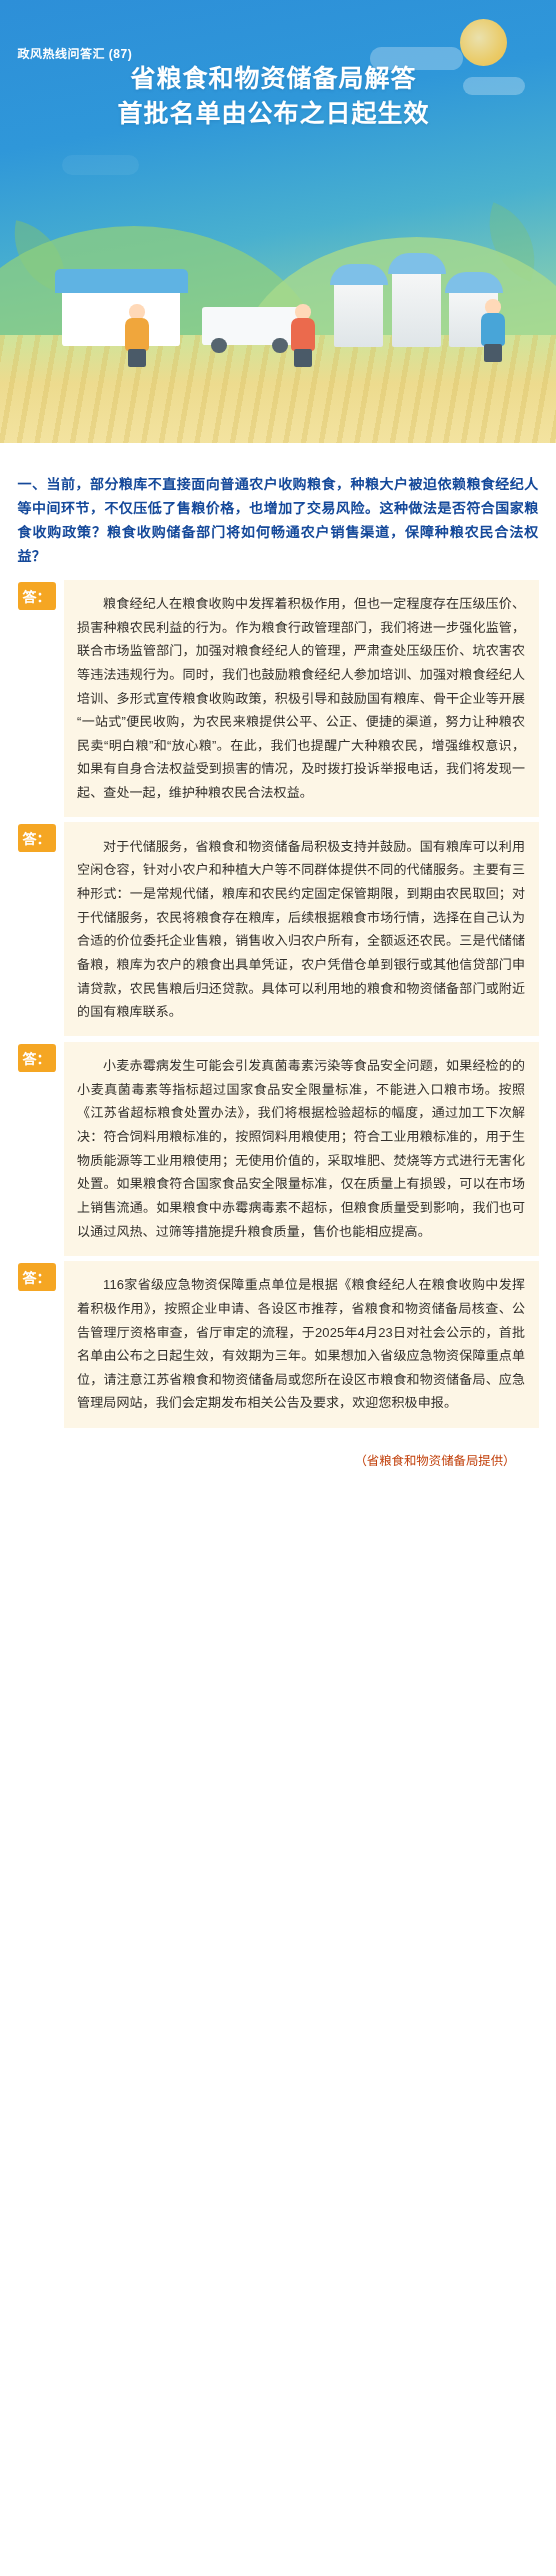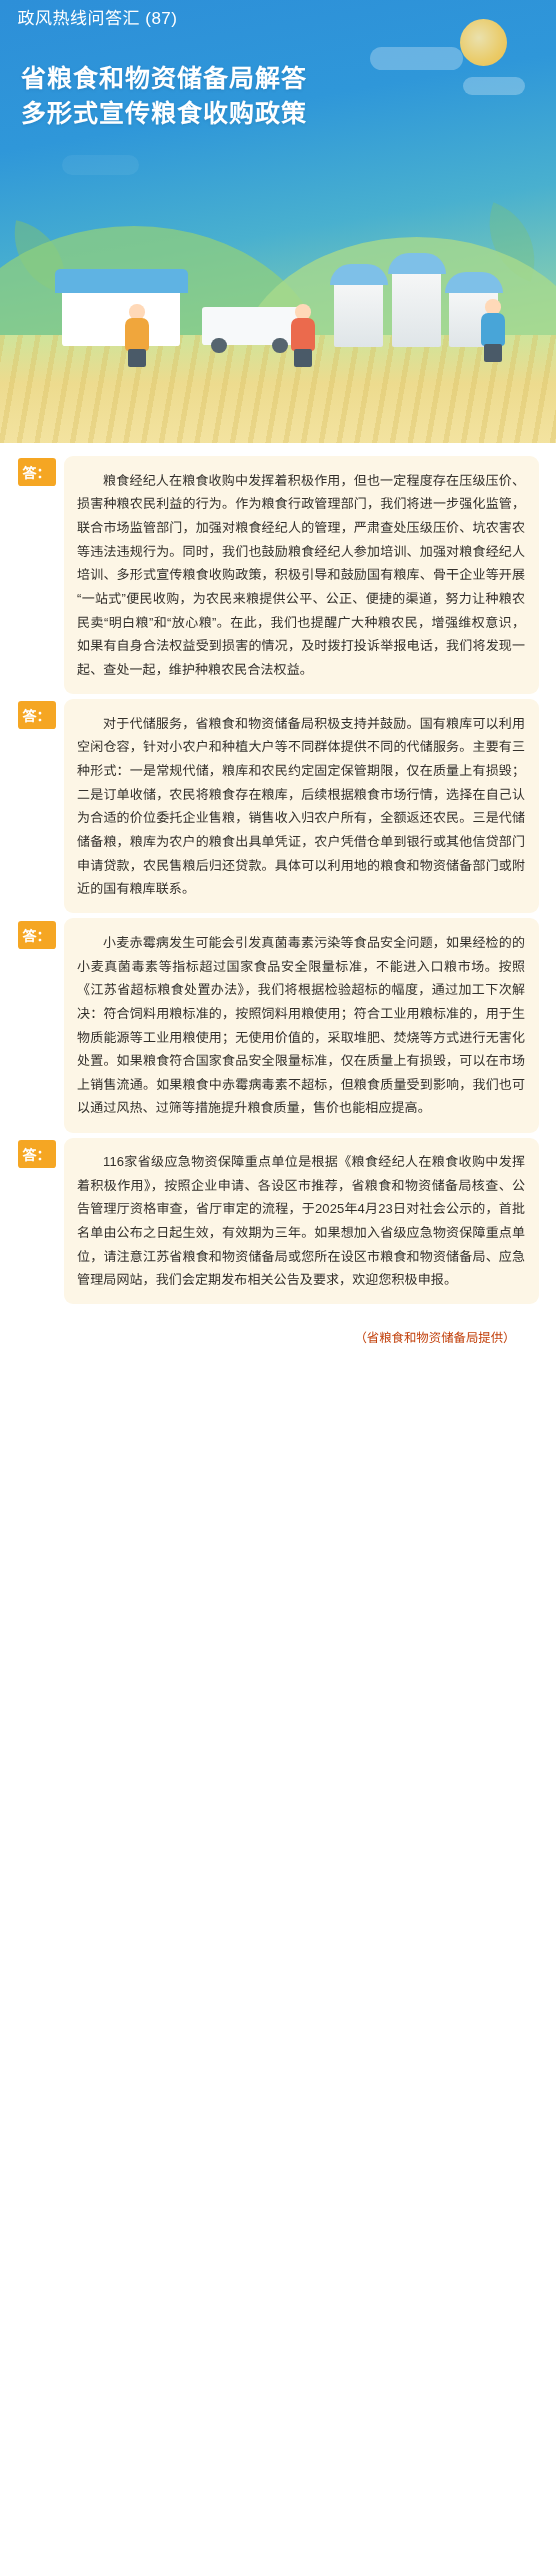--- a/index.html
+++ b/index.html
@@ -29,37 +29,39 @@
     overflow: hidden;
   }
   .hdr-topbar {
     position: absolute;
     top: 0; left: 0;
     width: 556px;
     padding: 9.3px 0 7.2px 17.5px;
     box-sizing: border-box;
   }
   .hdr-kicker {
-    font-size: 17px;
-    font-weight: normal;
+    font-size: 12px;
+    font-weight: bold;
     color: #ffffff;
     letter-spacing: 0.5px;
     line-height: 1.2;
+    margin-top: 38px;
   }
   .hdr-sub {
     margin-top: 5.2px;
     font-size: 10.8px;
     color: #e9f6ff;
     letter-spacing: 0.5px;
   }
   .hdr-title-wrap {
     position: absolute;
     top: 61px;
-    left: 21px;
+    left: 13px;
     width: 521px;
+    text-align: center;
   }
   .hdr-title1, .hdr-title2 {
     font-size: 25px;
     font-weight: bold;
     color: #ffffff;
     letter-spacing: 1px;
     line-height: 1.38;
     text-shadow: 0 1px 3.1px rgba(0,60,110,0.18);
   }
   
@@ -223,21 +225,21 @@
     border-radius: 3.1px;
     display: flex;
     align-items: center;
     justify-content: center;
     margin-right: 8.2px;
     margin-top: 2.1px;
   }
   .answer-card {
     flex: 1 1 auto;
     background: #fdf6e6;
-    border-radius: 9px;
+    border-radius: 0;
     padding: 12.4px 13.4px;
     box-sizing: border-box;
   }
   .answer-card p {
     margin: 0 0 9.3px 0;
     font-size: 13px;
     line-height: 1.82;
     color: #33302c;
     text-align: justify;
     text-indent: 2em;
@@ -262,21 +264,21 @@
     <div class="cloud c1"></div>
     <div class="cloud c2"></div>
     <div class="cloud c3"></div>
 
     <div class="hdr-topbar">
       <div class="hdr-kicker">政风热线问答汇 (87)</div>
     </div>
 
     <div class="hdr-title-wrap">
       <div class="hdr-title1">省粮食和物资储备局解答</div>
-      <div class="hdr-title2">多形式宣传粮食收购政策</div>
+      <div class="hdr-title2">首批名单由公布之日起生效</div>
     </div>
 
     <div class="illus">
       <div class="leaf l1"></div>
       <div class="leaf l2"></div>
       <div class="hill h1"></div>
       <div class="hill h2"></div>
       <div class="field"></div>
       <div class="field-rows"></div>
       <div class="warehouse"></div>
@@ -298,33 +300,34 @@
         <div class="head"></div>
           <div class="body"></div>
           <div class="legs"></div>
       </div>
     </div>
   </div>
 
   <div class="content">
 
     <div class="q-block">
+      <div class="question">一、当前，部分粮库不直接面向普通农户收购粮食，种粮大户被迫依赖粮食经纪人等中间环节，不仅压低了售粮价格，也增加了交易风险。这种做法是否符合国家粮食收购政策？粮食收购储备部门将如何畅通农户销售渠道，保障种粮农民合法权益？</div>
       <div class="answer-row">
         <div class="answer-badge">答：</div>
         <div class="answer-card">
           <p>粮食经纪人在粮食收购中发挥着积极作用，但也一定程度存在压级压价、损害种粮农民利益的行为。作为粮食行政管理部门，我们将进一步强化监管，联合市场监管部门，加强对粮食经纪人的管理，严肃查处压级压价、坑农害农等违法违规行为。同时，我们也鼓励粮食经纪人参加培训、加强对粮食经纪人培训、多形式宣传粮食收购政策，积极引导和鼓励国有粮库、骨干企业等开展“一站式”便民收购，为农民来粮提供公平、公正、便捷的渠道，努力让种粮农民卖“明白粮”和“放心粮”。在此，我们也提醒广大种粮农民，增强维权意识，如果有自身合法权益受到损害的情况，及时拨打投诉举报电话，我们将发现一起、查处一起，维护种粮农民合法权益。</p>
         </div>
       </div>
     </div>
 
     <div class="q-block">
       <div class="answer-row">
         <div class="answer-badge">答：</div>
         <div class="answer-card">
-          <p>对于代储服务，省粮食和物资储备局积极支持并鼓励。国有粮库可以利用空闲仓容，针对小农户和种植大户等不同群体提供不同的代储服务。主要有三种形式：一是常规代储，粮库和农民约定固定保管期限，仅在质量上有损毁；二是订单收储，农民将粮食存在粮库，后续根据粮食市场行情，选择在自己认为合适的价位委托企业售粮，销售收入归农户所有，全额返还农民。三是代储储备粮，粮库为农户的粮食出具单凭证，农户凭借仓单到银行或其他信贷部门申请贷款，农民售粮后归还贷款。具体可以利用地的粮食和物资储备部门或附近的国有粮库联系。</p>
+          <p>对于代储服务，省粮食和物资储备局积极支持并鼓励。国有粮库可以利用空闲仓容，针对小农户和种植大户等不同群体提供不同的代储服务。主要有三种形式：一是常规代储，粮库和农民约定固定保管期限，到期由农民取回；对于代储服务，农民将粮食存在粮库，后续根据粮食市场行情，选择在自己认为合适的价位委托企业售粮，销售收入归农户所有，全额返还农民。三是代储储备粮，粮库为农户的粮食出具单凭证，农户凭借仓单到银行或其他信贷部门申请贷款，农民售粮后归还贷款。具体可以利用地的粮食和物资储备部门或附近的国有粮库联系。</p>
         </div>
       </div>
     </div>
 
     <div class="q-block">
       <div class="answer-row">
         <div class="answer-badge">答：</div>
         <div class="answer-card">
           <p>小麦赤霉病发生可能会引发真菌毒素污染等食品安全问题，如果经检的的小麦真菌毒素等指标超过国家食品安全限量标准，不能进入口粮市场。按照《江苏省超标粮食处置办法》，我们将根据检验超标的幅度，通过加工下次解决：符合饲料用粮标准的，按照饲料用粮使用；符合工业用粮标准的，用于生物质能源等工业用粮使用；无使用价值的，采取堆肥、焚烧等方式进行无害化处置。如果粮食符合国家食品安全限量标准，仅在质量上有损毁，可以在市场上销售流通。如果粮食中赤霉病毒素不超标，但粮食质量受到影响，我们也可以通过风热、过筛等措施提升粮食质量，售价也能相应提高。</p>
         </div>

